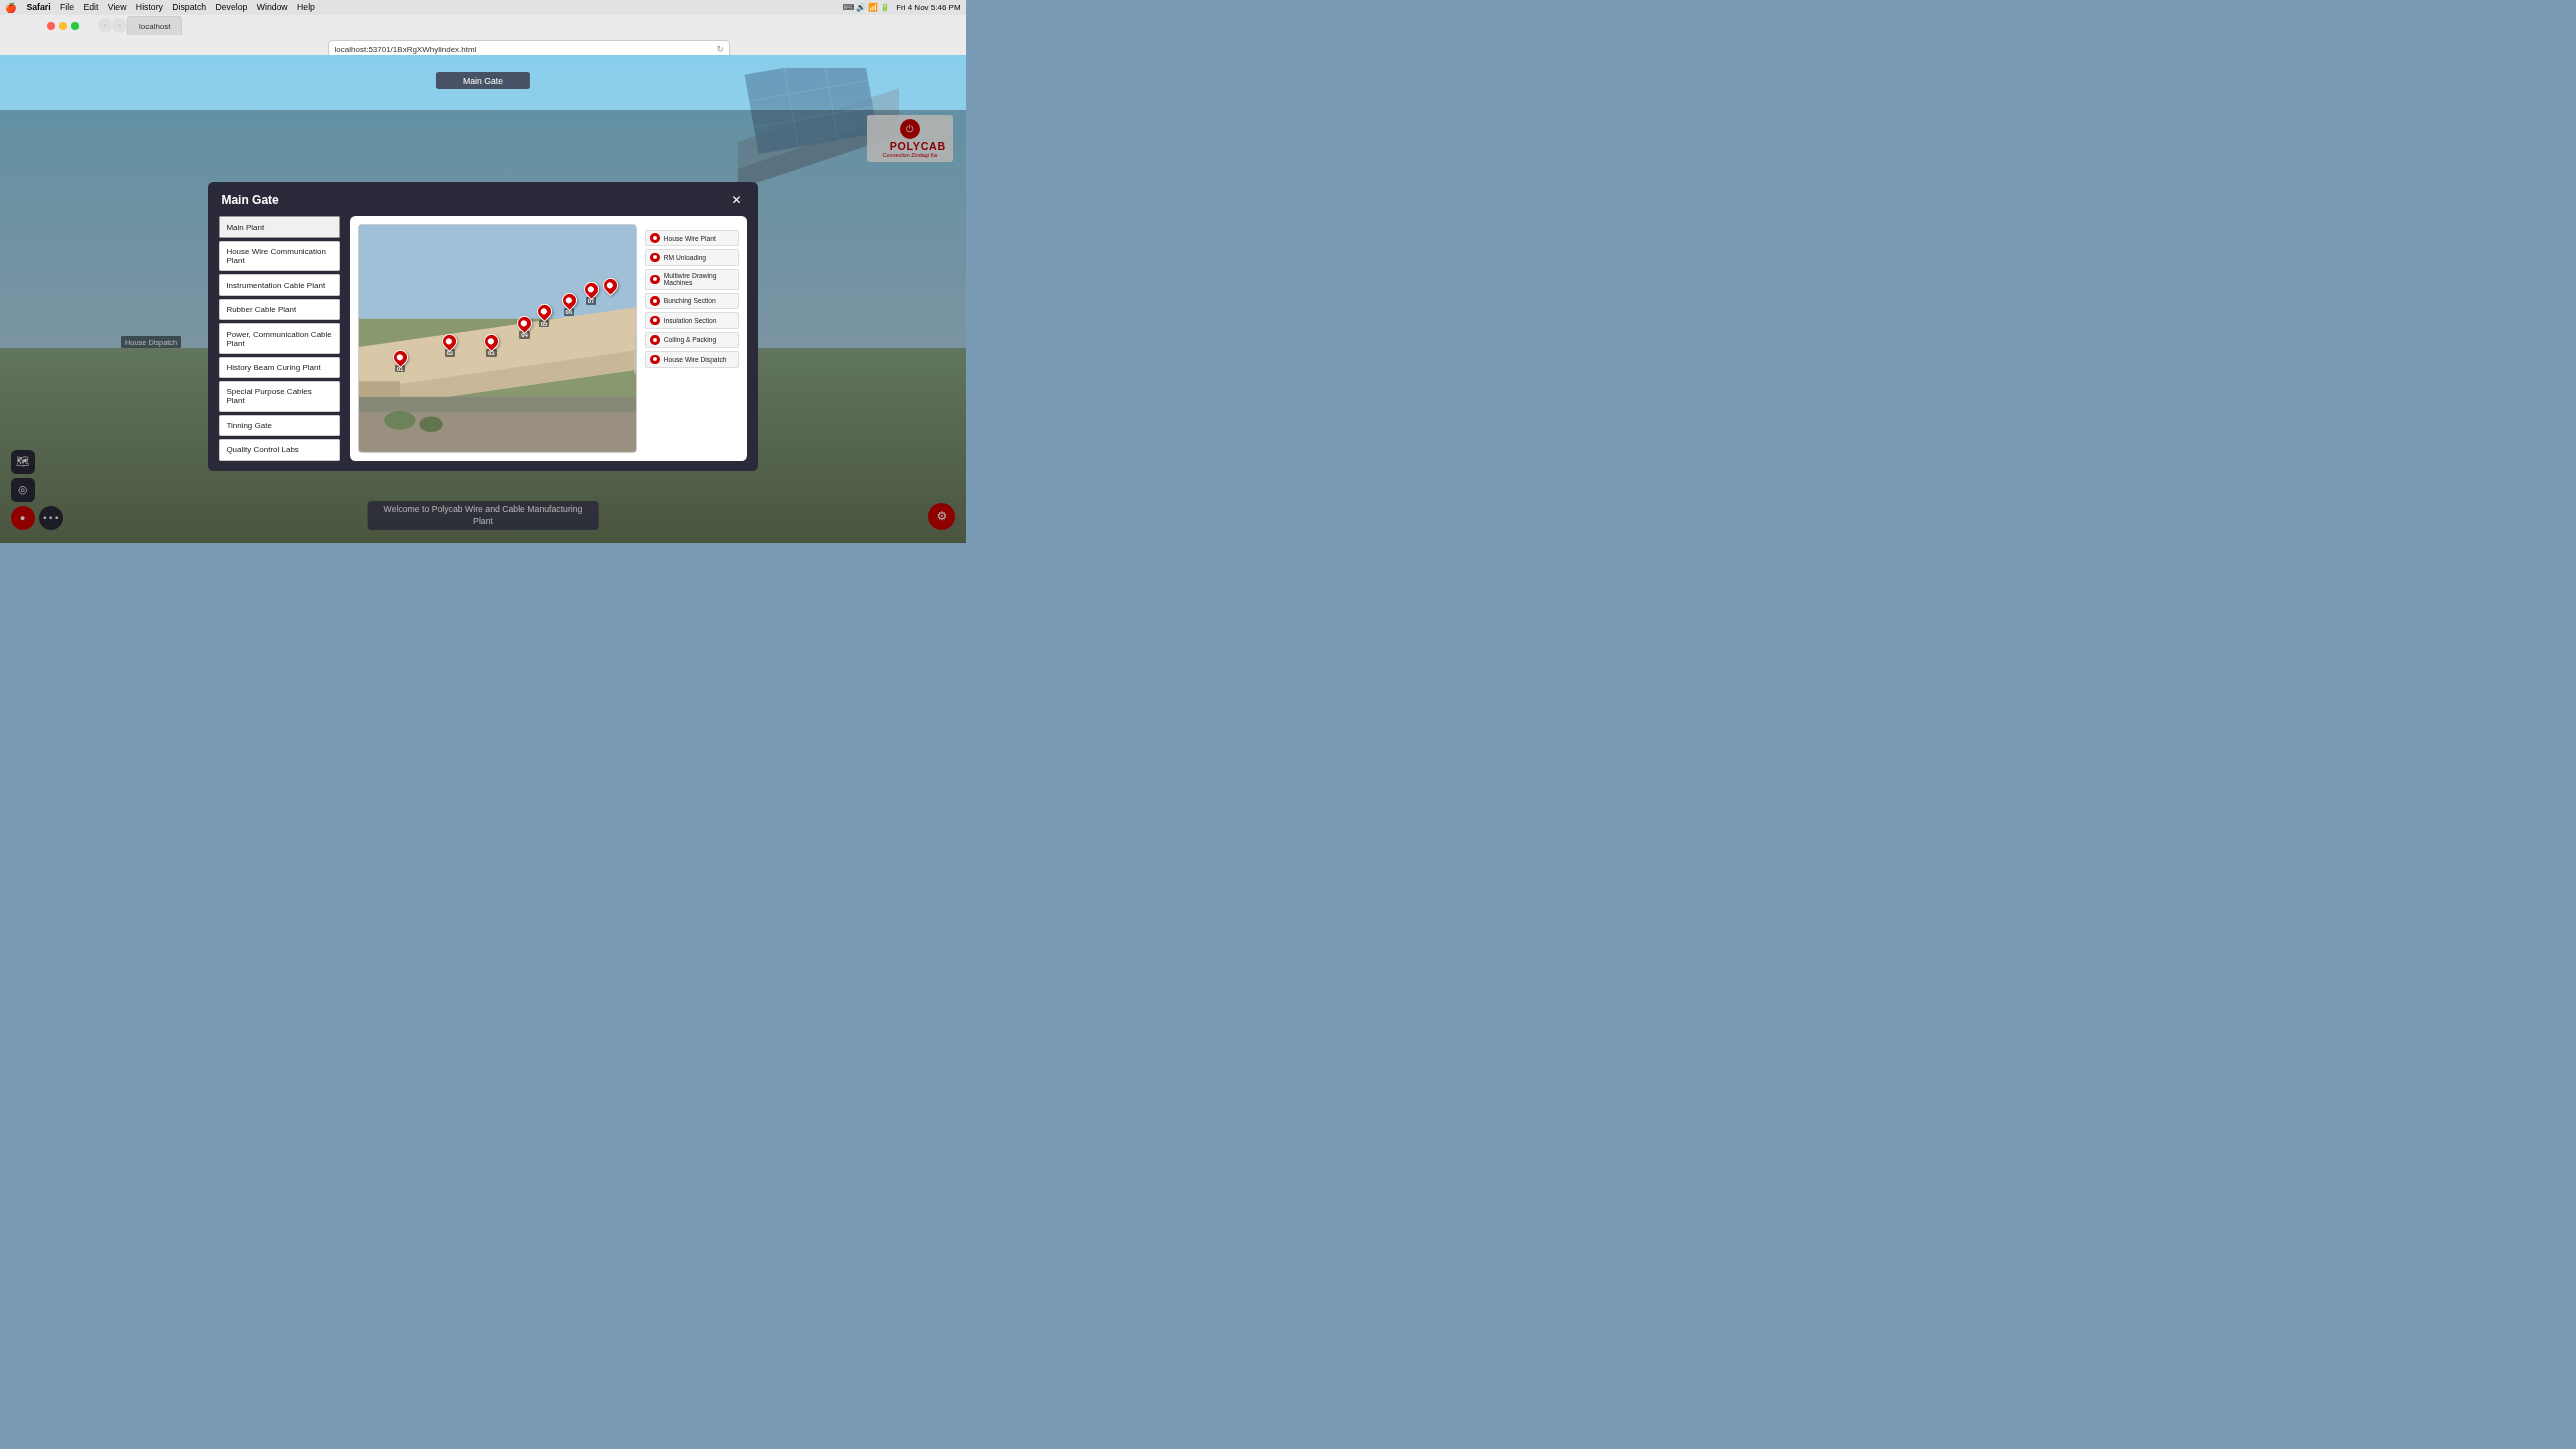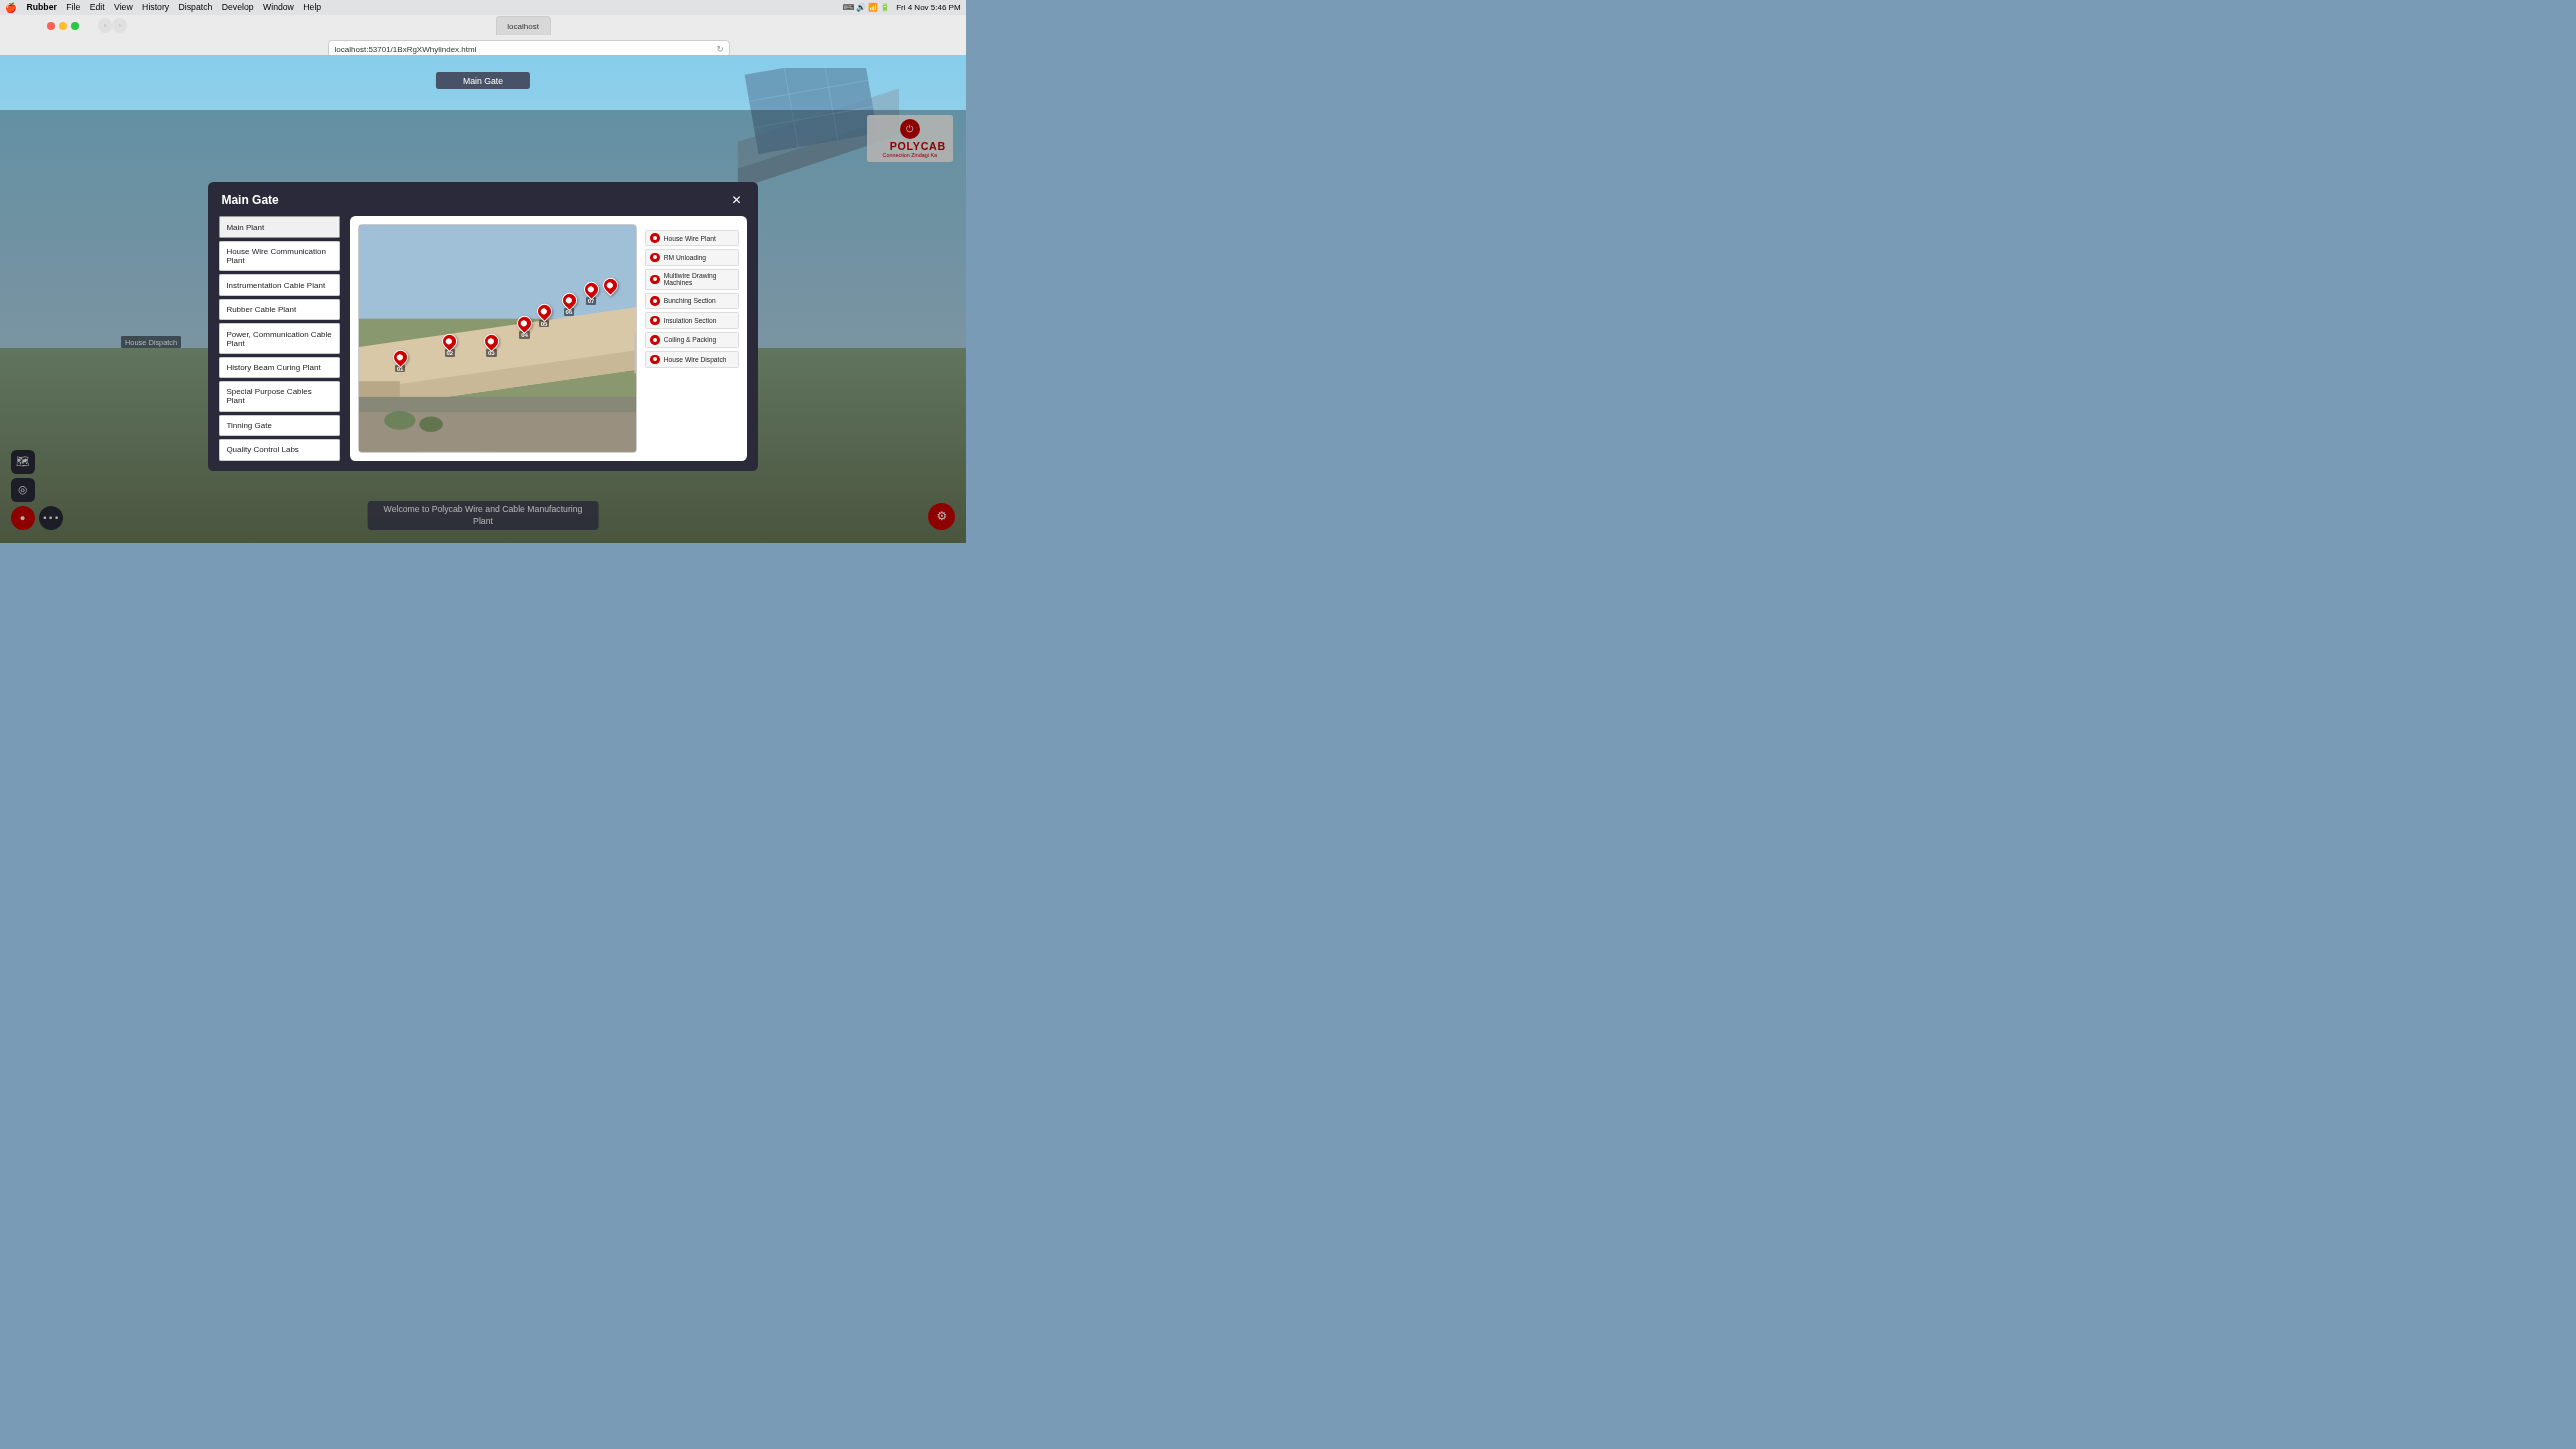--- a/index.html
+++ b/index.html
@@ -476,21 +476,21 @@
       border-radius: 1.3px;
       z-index: 150;
     }
   </style>
 </head>
 <body>
 
 <div class="menu-bar">
   <div class="menu-bar-left">
     <span class="apple-icon">🍎</span>
-    <span class="menu-bar-item bold">Rubber</span>
+    <span class="menu-bar-item bold">Safari</span>
     <span class="menu-bar-item">File</span>
     <span class="menu-bar-item">Edit</span>
     <span class="menu-bar-item">View</span>
     <span class="menu-bar-item">History</span>
     <span class="menu-bar-item">Dispatch</span>
     <span class="menu-bar-item">Develop</span>
     <span class="menu-bar-item">Window</span>
     <span class="menu-bar-item">Help</span>
   </div>
   <div class="menu-bar-right">
@@ -503,21 +503,21 @@
 
   <div class="browser-tab-bar">
     <div class="window-controls">
       <div class="wc-btn wc-close"></div>
       <div class="wc-btn wc-min"></div>
       <div class="wc-btn wc-max"></div>
     </div>
     <div style="width:16px;"></div>
     <button class="browser-nav-btn disabled">‹</button>
     <button class="browser-nav-btn disabled">›</button>
-    <div style="flex:1; display:flex; justify-content:center;">
+    <div style="flex:1; display:flex; ">
       <div class="browser-tab">
         <span>localhost</span>
       </div>
     </div>
   </div>
 
   <div class="browser-toolbar">
     <div style="width:40px;"></div>
     <div class="browser-address-bar">
       <span>localhost:53701/1BxRgXWhylindex.html</span>

